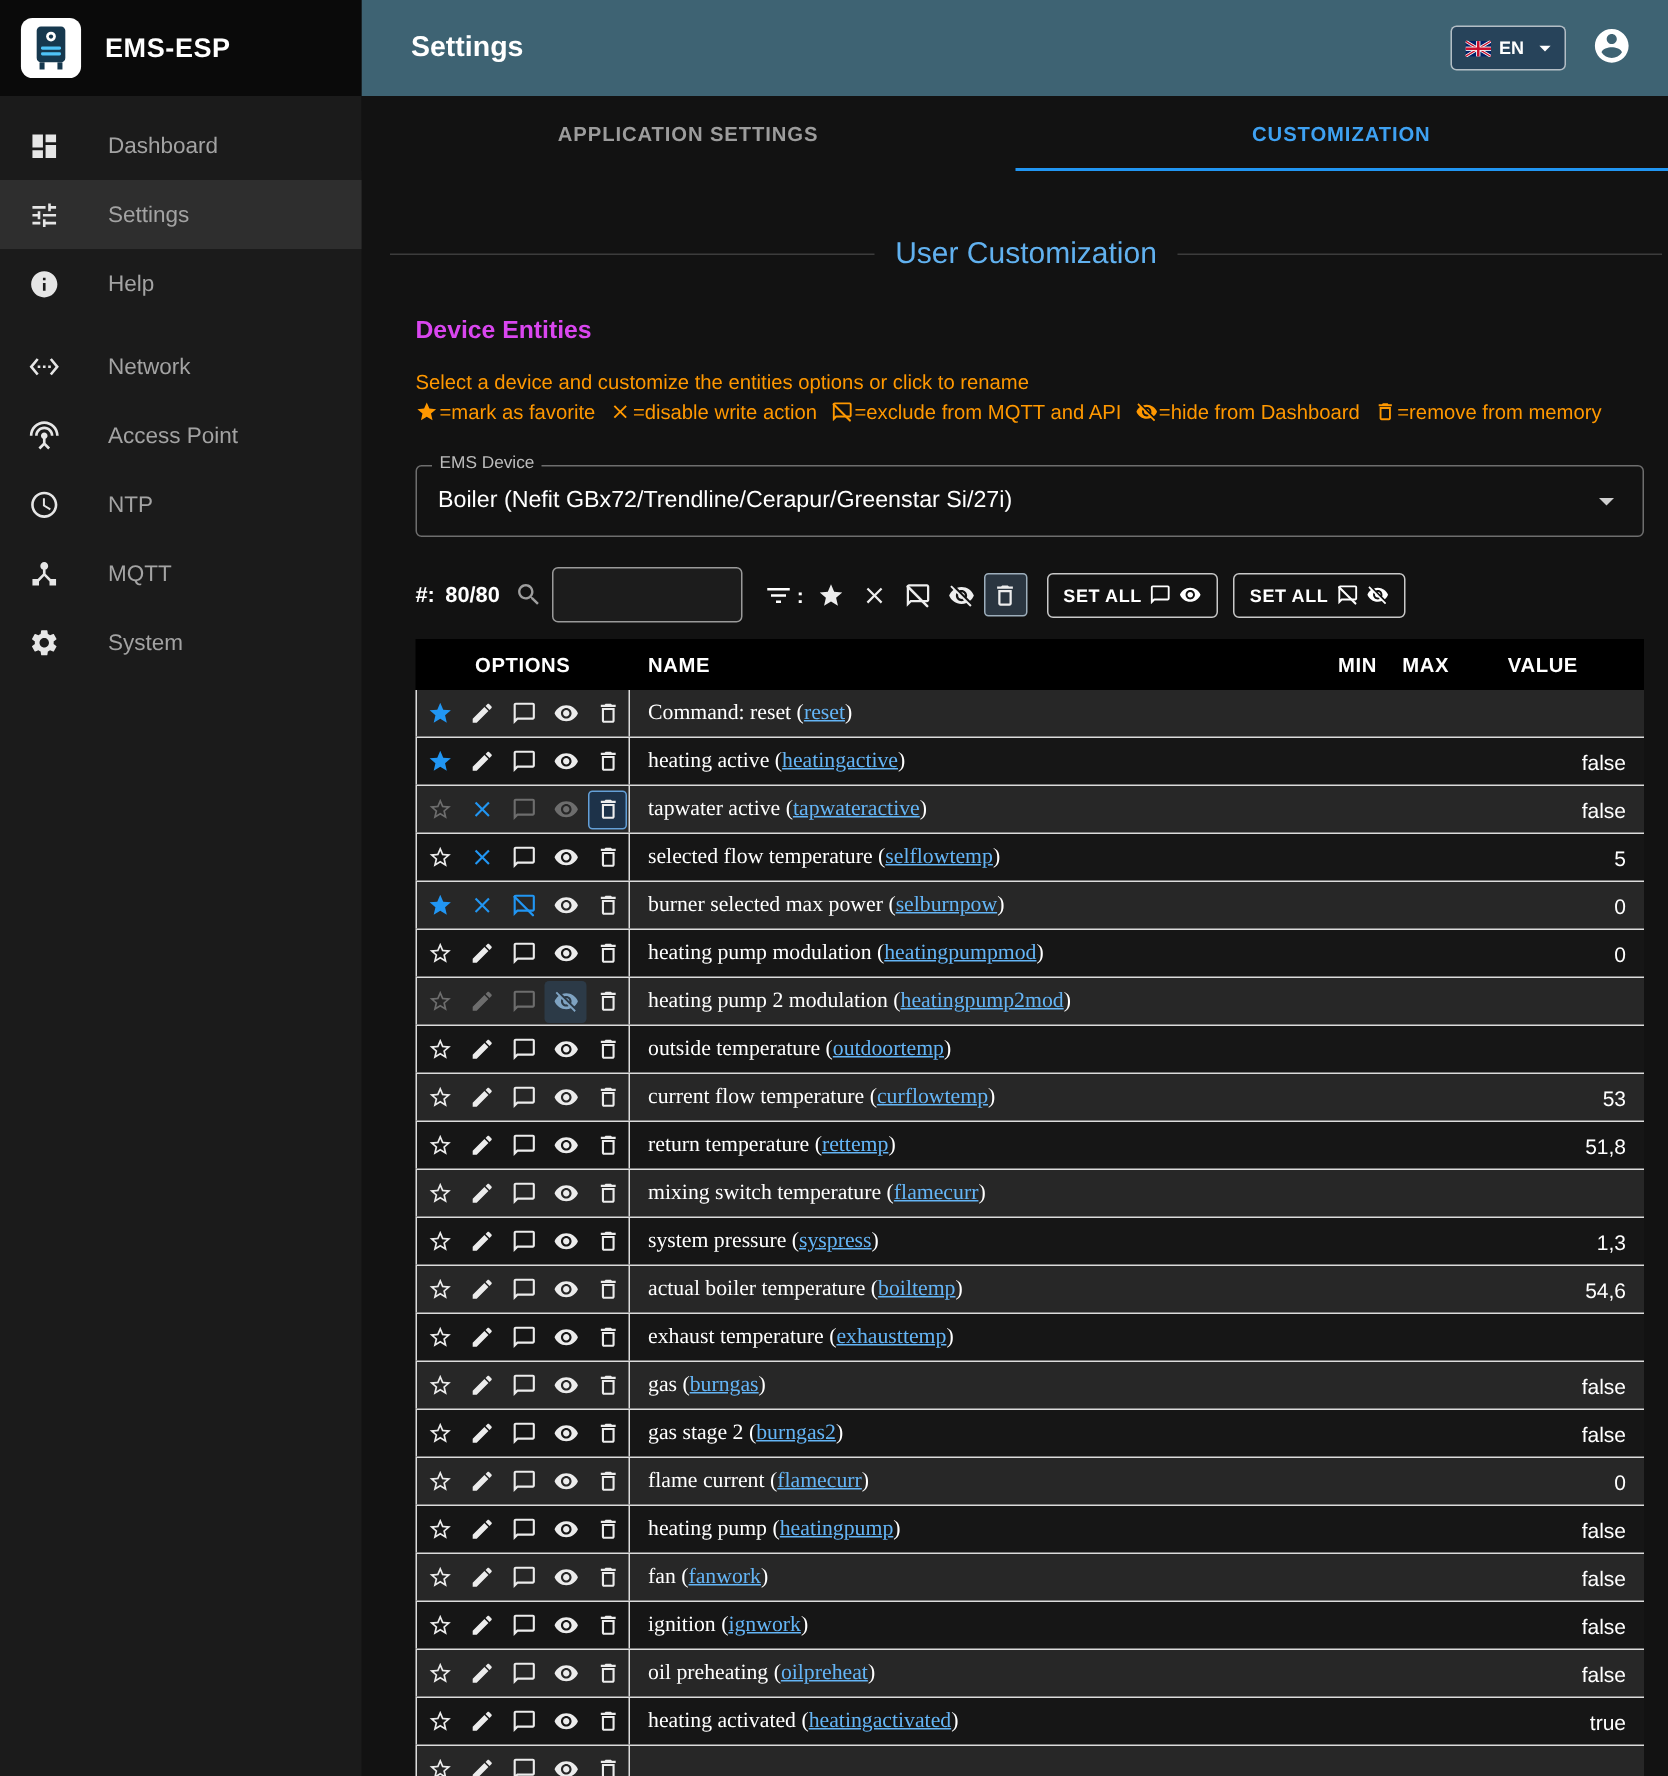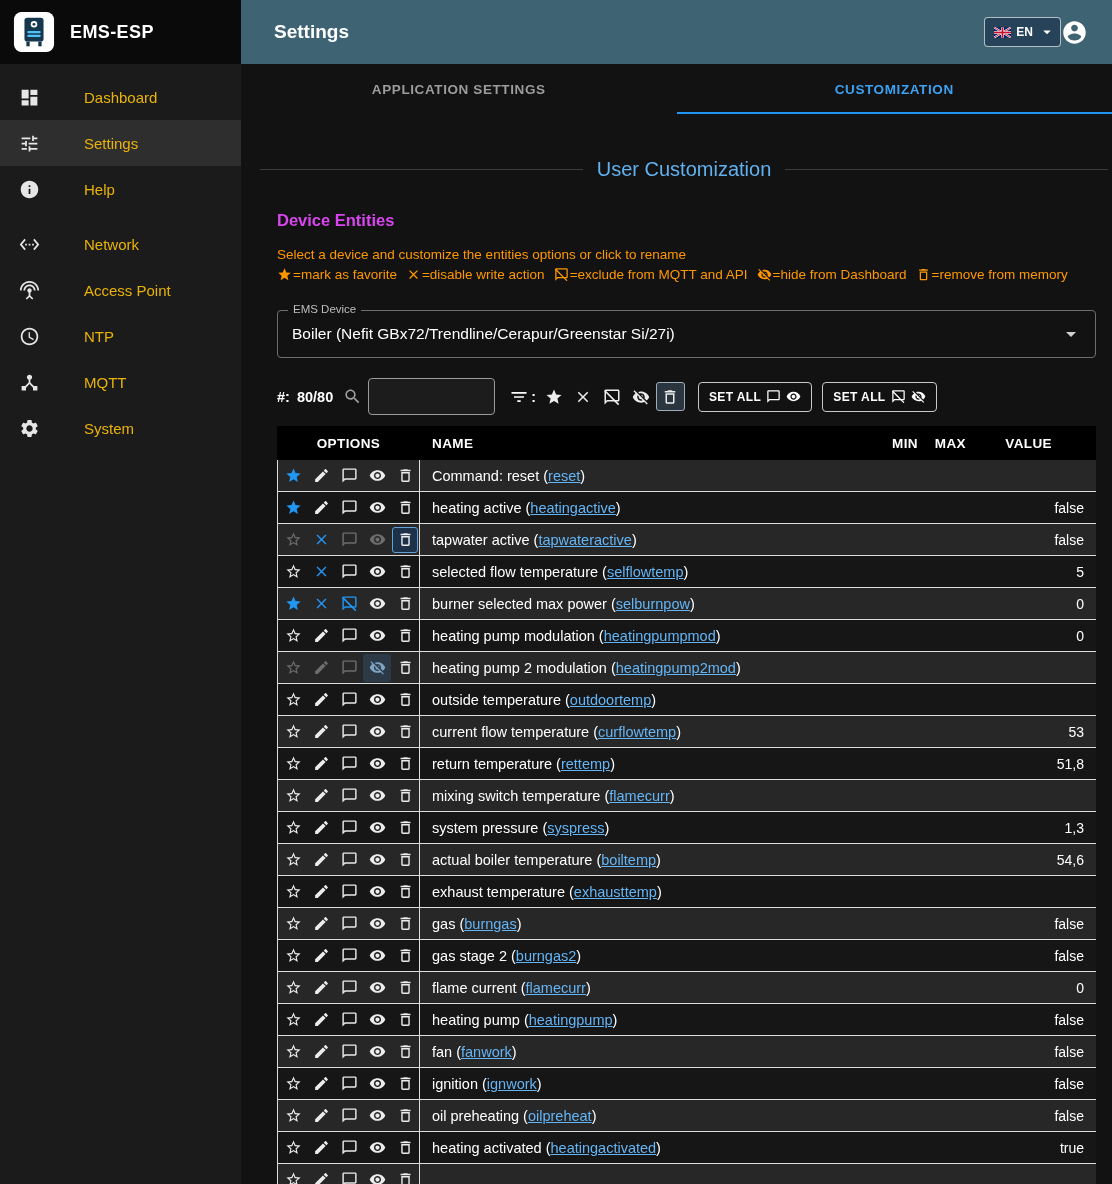--- a/index.html
+++ b/index.html
@@ -7,30 +7,30 @@
   body { background:#121212; color:#fff; font-family:"Liberation Sans", sans-serif; }
   button { font-family:inherit; cursor:pointer; }
   .app { display:flex; width:1112px; height:1184px; }
 
   
   .sidebar { width:241px; flex:0 0 241px; background:#1b1b1b; display:flex; flex-direction:column; }
   .sidebar-header { height:64px; flex:0 0 64px; background:#0a0a0a; display:flex; align-items:center; padding:0 13px; gap:15px; }
   .logo svg { width:42px; height:46px; display:block; }
   .app-title { font-size:18px; font-weight:bold; letter-spacing:.4px; }
   .sidebar-nav { padding-top:10px; }
-  .nav-item { height:46px; display:flex; align-items:center; padding:0 16px 0 19px; gap:44px; font-size:15px; color:#eab308; cursor:pointer; }
+  .nav-item { height:46px; display:flex; align-items:center; padding:0 16px 0 19px; gap:32px; font-size:15px; color:#a3a3a3; cursor:pointer; }
   .nav-item svg { width:21px; height:21px; flex:0 0 21px; color:#e6e6e6; }
   .nav-item.active { background:#2e2e2e; }
   .nav-gap { height:9px; }
 
   
   .main { flex:1; display:flex; flex-direction:column; overflow:hidden; }
   .topbar { height:64px; flex:0 0 64px; background:#3e6373; display:flex; align-items:center; padding:0 24px 0 33px; }
   .topbar-title { font-size:19px; font-weight:bold; }
-  .topbar-right { margin-left:auto; display:flex; align-items:center; }
+  .topbar-right { margin-left:auto; display:flex; align-items:flex-start; gap:17px; }
   .lang-chip { display:flex; align-items:center; gap:5px; height:30px; padding:0 4px 0 9px; background:#27435a; border:1px solid rgba(255,255,255,.65); border-radius:4px; color:#fff; font-size:12px; font-weight:bold; }
   .lang-chip .flag svg { width:17px; height:11px; display:block; border-radius:1px; }
   .lang-chip .caret svg { width:18px; height:18px; display:block; color:#fff; }
   .avatar svg { width:27px; height:27px; display:block; color:#fff; }
 
   
   .tabs { height:50px; flex:0 0 50px; display:flex; background:#121212; }
   .tab { flex:1; display:flex; align-items:center; justify-content:center; font-size:13.5px; font-weight:bold; letter-spacing:.6px; color:#9c9c9c; position:relative; cursor:pointer; }
   .tab.active { color:#3ea1f2; }
   .tab.active::after { content:""; position:absolute; left:0; right:0; bottom:0; height:2px; background:#2196f3; }
@@ -81,21 +81,21 @@
   .row:nth-child(odd) { background:#272727; }
   .row:nth-child(even) { background:#161616; }
   .cell-options { width:143px; align-self:stretch; display:flex; align-items:center; padding-left:2px; border-left:1px solid #dcdcdc; border-right:1px solid #dcdcdc; }
   .opt { width:28px; height:28px; display:flex; align-items:center; justify-content:center; cursor:pointer; }
   .opt svg { width:17px; height:17px; }
   .opt.normal { color:#ececec; }
   .opt.active { color:#2196f3; }
   .opt.dim { color:#6d6d6d; }
   .opt.softbox { background:#2c3a47; border-radius:3px; color:#7fa3c2; }
   .opt.boxed { width:26px; height:26px; margin:1px; border:1px solid #64a0d8; background:#1d3249; border-radius:3px; color:#ededed; }
-  .cell-name { flex:1; padding-left:12px; white-space:nowrap; overflow:hidden; }
+  .cell-name { flex:1; padding-left:12px; white-space:nowrap; overflow:hidden;font-family:Liberation Serif, serif; }
   .cell-name a { color:#64b5f6; text-decoration:underline; cursor:pointer; }
   .cell-min { width:50px; text-align:right; font-size:14px; }
   .cell-max { width:48px; text-align:right; font-size:14px; }
   .cell-value { width:130px; text-align:right; padding-right:12px; font-size:14px; }
 </style>
 </head>
 <body>
 
 <div class="app">
 

